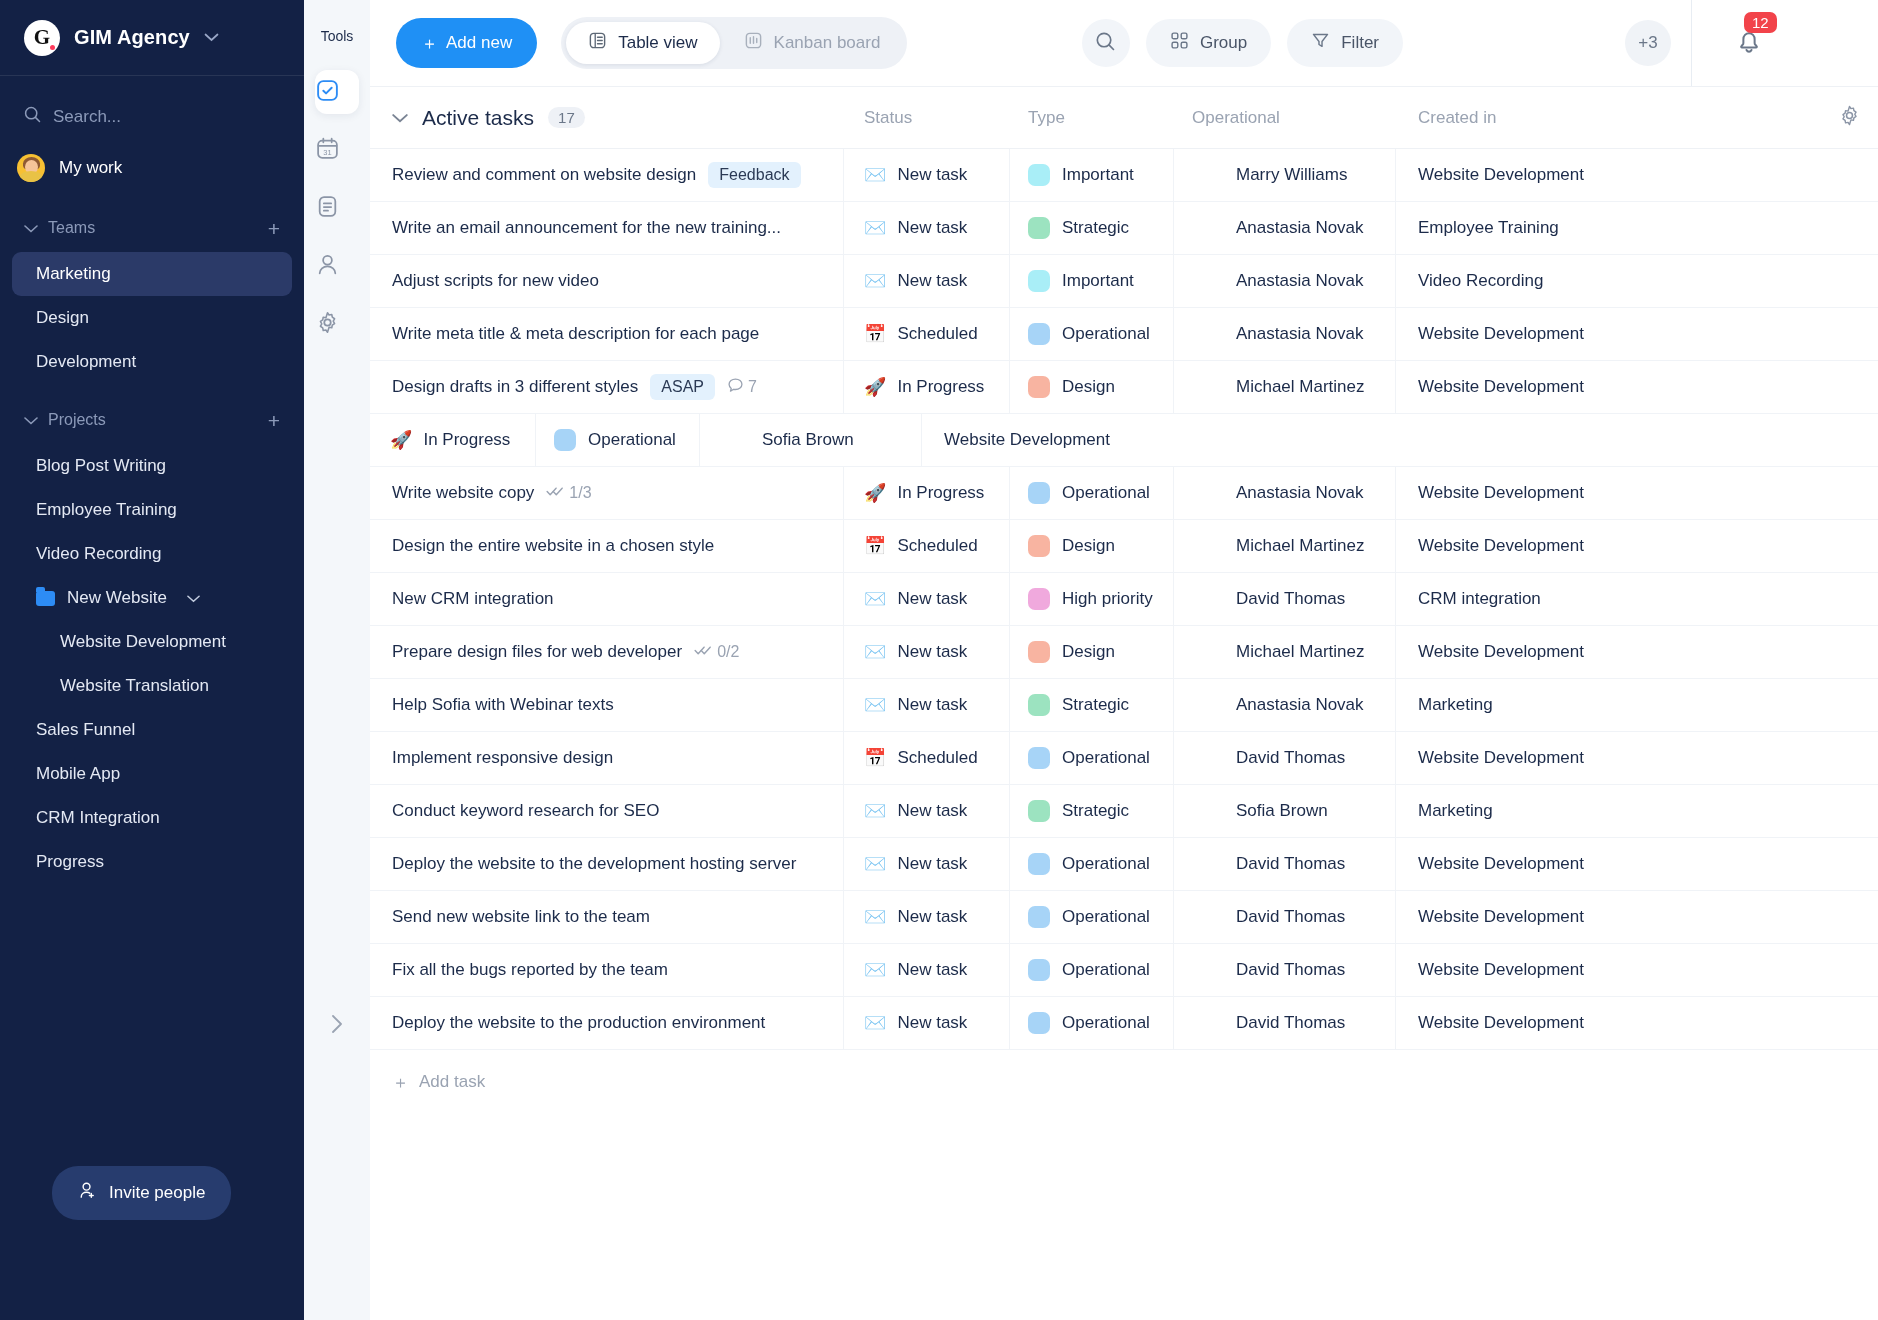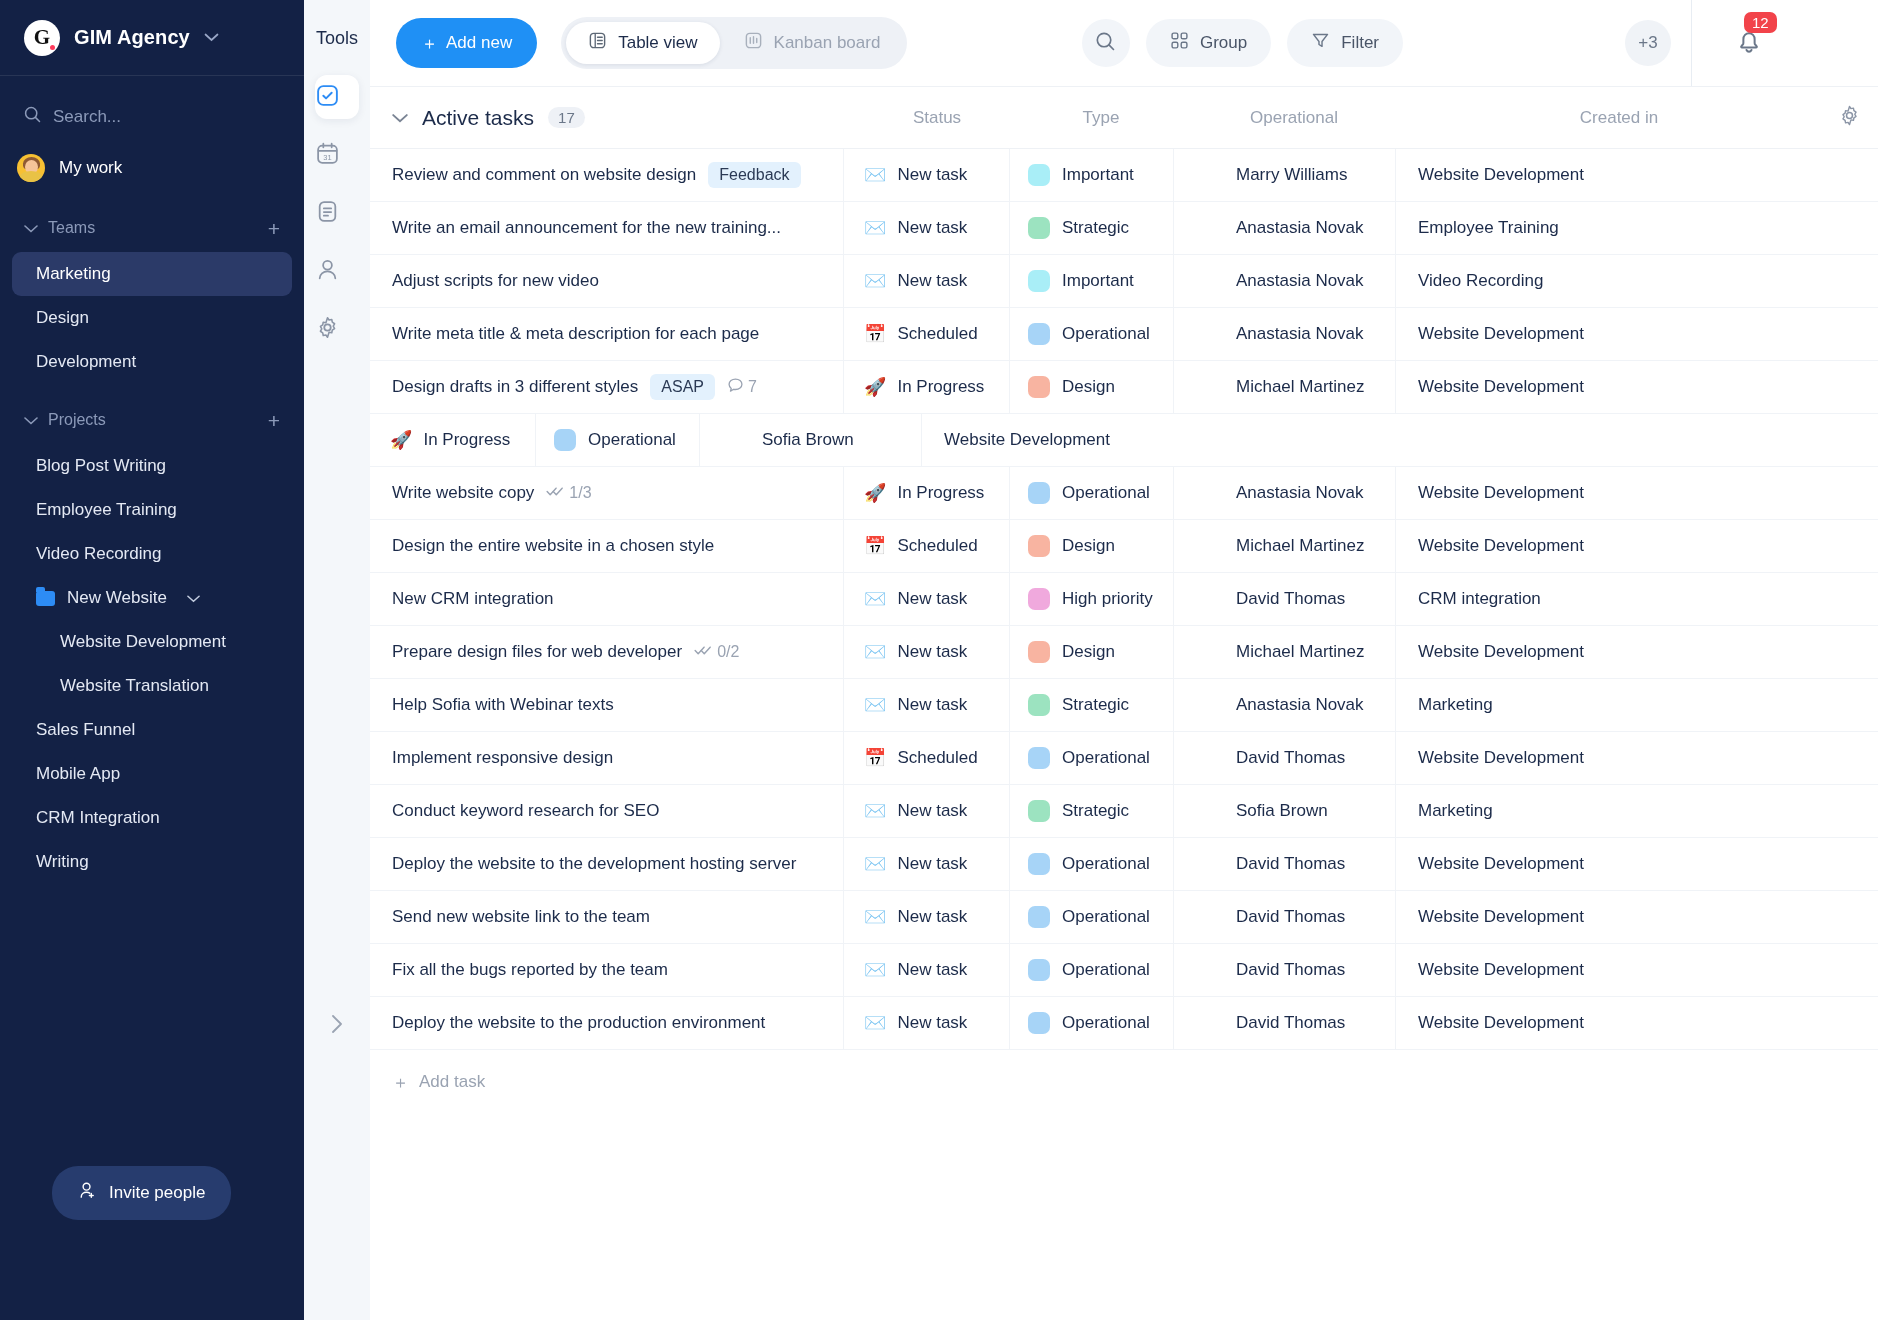--- a/index.html
+++ b/index.html
@@ -97,21 +97,21 @@
     border: none; border-radius: 26px; padding: 15px 26px;
     font-size: 17px; font-family: inherit; cursor: pointer;
   }
 
   
   .tools {
     width: 66px; min-width: 66px; height: 1320px;
     background: #f4f7fa; display: flex; flex-direction: column;
     align-items: center; padding-top: 28px; position: relative;
   }
-  .tools-title { font-size: 18px; color: #1c2b4a; font-weight: 400; margin-bottom: 26px; }
+  .tools-title { font-size: 14px; color: #1c2b4a; font-weight: 400; margin-bottom: 26px; }
   .tool-btn {
     width: 44px; height: 44px; border-radius: 12px;
     display: flex; align-items: center; justify-content: flex-start;
     margin-bottom: 14px; color: #8b95a6; background: transparent;
     border: none; cursor: pointer;
   }
   .tool-btn.active { background: #ffffff; color: #2d8cf5; box-shadow: 0 2px 8px rgba(20,40,80,.08); }
   .tools-expand {
     position: absolute; bottom: 280px; left: 50%; transform: translateX(-50%);
     color: #9aa3b2; font-size: 20px; cursor: pointer;
@@ -176,21 +176,21 @@
     height: 62px; display: flex; align-items: center;
     border-bottom: 1px solid #eef1f5; position: relative;
   }
   .gh-title { display: flex; align-items: center; gap: 14px; padding-left: 22px; width: 474px; }
   .gh-chev { color: #7a8494; font-size: 15px; cursor: pointer; }
   .gh-name { font-size: 21px; color: #1c2b4a; font-weight: 400; }
   .gh-count {
     background: #eef1f6; color: #6b7789; border-radius: 12px;
     font-size: 15px; padding: 2px 10px;
   }
-  .col-h { font-size: 17px; color: #9aa3b2; text-align: center; }
+  .col-h { font-size: 17px; color: #9aa3b2; }
   .c-status { width: 166px; padding-left: 20px; }
   .c-type   { width: 164px; padding-left: 18px; }
   .c-resp   { width: 222px; padding-left: 18px; }
   .c-created{ flex:1; padding-left: 22px; }
   .gear-cell { width: 58px; display: flex; align-items: center; justify-content: center; color: #8b95a6; cursor: pointer; }
 
   .row {
     height: 53px; display: flex; align-items: stretch;
     border-bottom: 1px solid #f0f3f7;
   }
@@ -319,21 +319,21 @@
     <div class="sb-item">
       <span>Sales Funnel</span>
     </div>
     <div class="sb-item">
       <span>Mobile App</span>
     </div>
     <div class="sb-item">
       <span>CRM Integration</span>
     </div>
     <div class="sb-item">
-      <span>Writing</span>
+      <span>Progress</span>
     </div>
 
     <div class="invite-wrap">
       <button class="invite-btn">
         <span>
           <svg width="19" height="19" viewBox="0 0 20 20" fill="none">
             <circle cx="9" cy="6" r="3.6" stroke="#fff" stroke-width="1.5"></circle>
             <path d="M3.4 17c0-3.1 2.5-5.1 5.6-5.1 1.3 0 2.4.3 3.3.9" stroke="#fff" stroke-width="1.5" stroke-linecap="round"></path>
             <path d="M14 13.2v4M12 15.2h4" stroke="#fff" stroke-width="1.5" stroke-linecap="round"></path>
           </svg>

